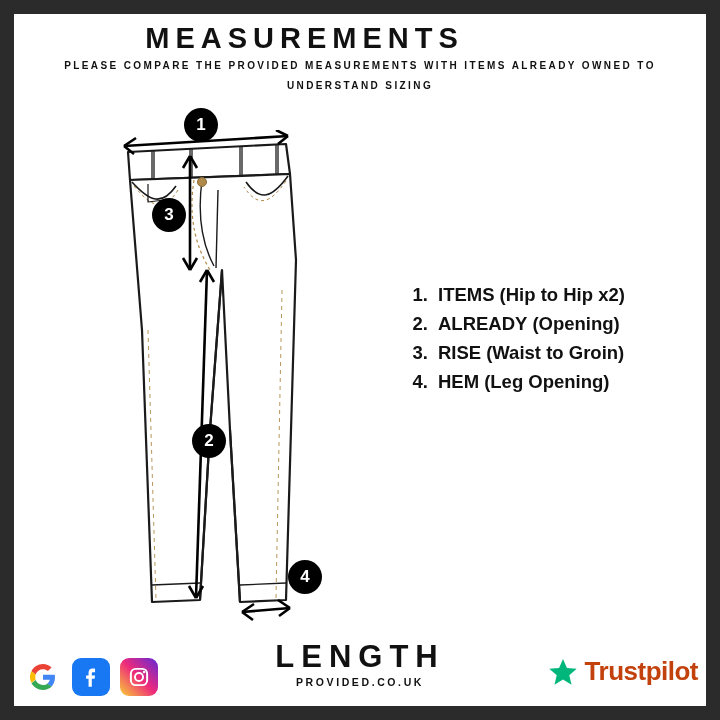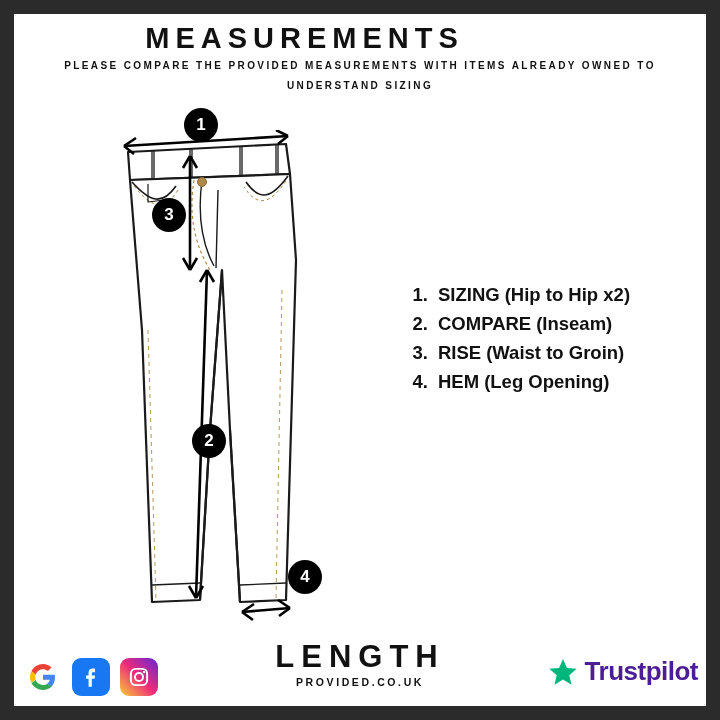--- a/index.html
+++ b/index.html
@@ -153,21 +153,21 @@
     position: absolute;
     right: 22px;
     top: 656px;
     display: flex;
     align-items: center;
     gap: 7px;
   }
   .tp-label {
     font-size: 26px;
     font-weight: bold;
-    color: #4c1d95;
+    color: #c2410c;
     letter-spacing: -0.5px;
   }
 </style>
 </head>
 <body>
 
 <div id="page">
 
   <div class="frame"></div>
 
@@ -233,27 +233,27 @@
   </svg>
 
   <div class="badge" id="badge1">1</div>
   <div class="badge" id="badge3">3</div>
   <div class="badge" id="badge2">2</div>
   <div class="badge" id="badge4">4</div>
 
   <div class="legend">
     <div class="legend-row">
       <span class="legend-num">1.</span>
-      <span class="legend-key">SIZING</span>
+      <span class="legend-key">ITEMS</span>
       <span class="legend-desc">(Hip to Hip x2)</span>
     </div>
     <div class="legend-row">
       <span class="legend-num">2.</span>
-      <span class="legend-key">COMPARE</span>
-      <span class="legend-desc">(Inseam)</span>
+      <span class="legend-key">ALREADY</span>
+      <span class="legend-desc">(Opening)</span>
     </div>
     <div class="legend-row">
       <span class="legend-num">3.</span>
       <span class="legend-key">RISE</span>
       <span class="legend-desc">(Waist to Groin)</span>
     </div>
     <div class="legend-row">
       <span class="legend-num">4.</span>
       <span class="legend-key">HEM</span>
       <span class="legend-desc">(Leg Opening)</span>

